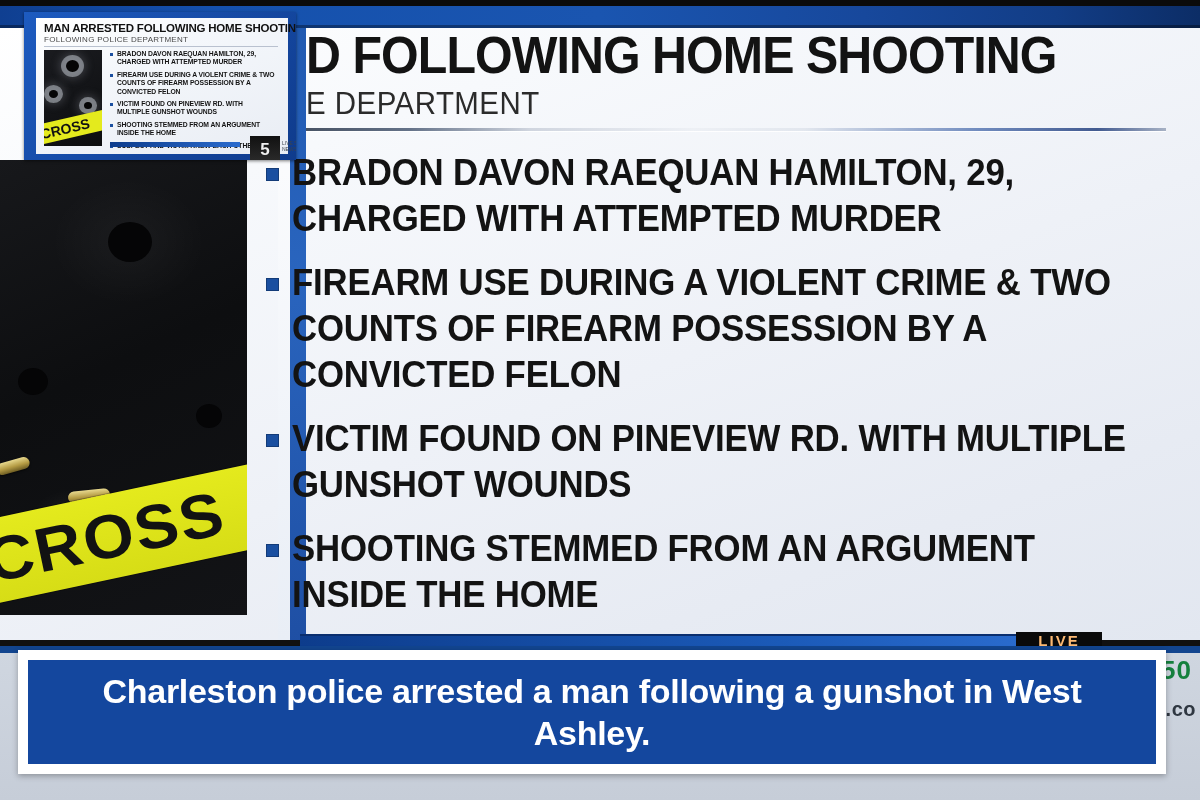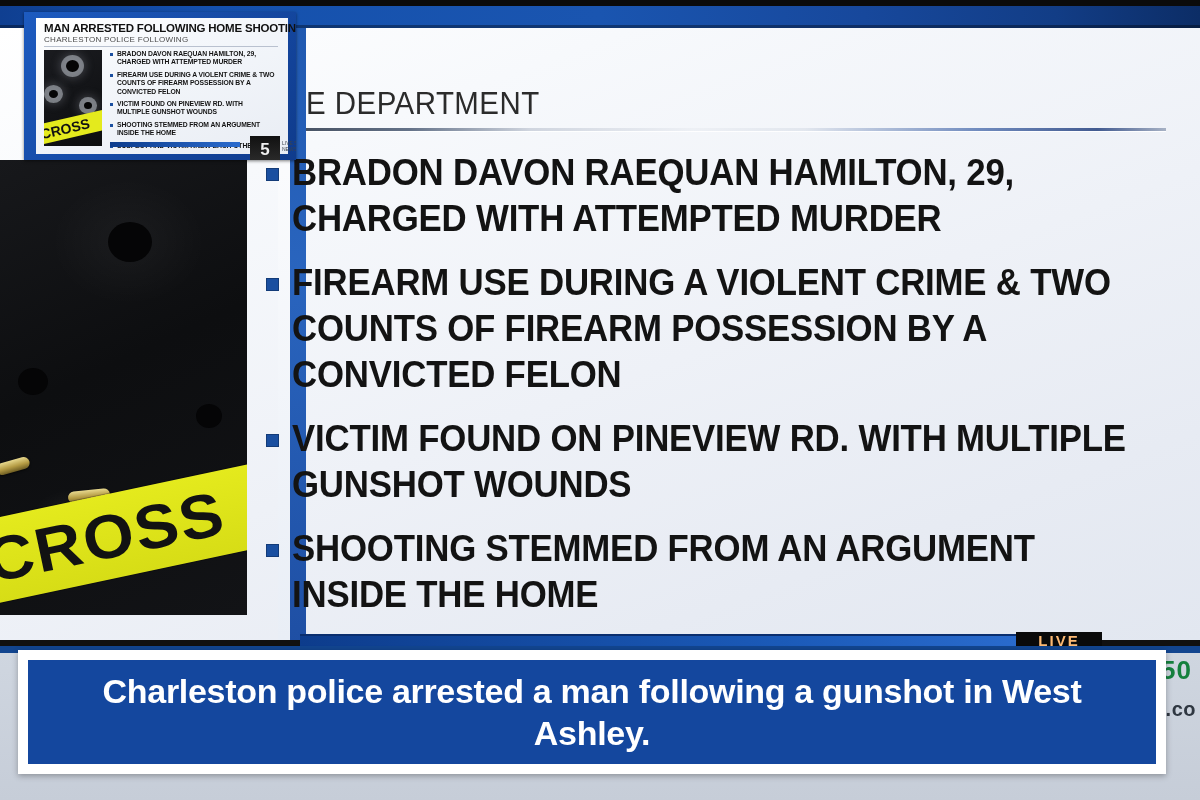--- a/index.html
+++ b/index.html
@@ -170,20 +170,23 @@
 
 <div id="broadcast">
 
   <div class="top-black"></div>
   <div class="top-blue"></div>
 
   <div class="card"></div>
   <div class="card-strip-2"></div>
   <div class="card-strip"></div>
 
+  <div class="headline-wrap">
+    <div class="headline">D FOLLOWING HOME SHOOTING</div>
+  </div>
   <div class="subhead">E DEPARTMENT</div>
   <div class="rule"></div>
   <div class="rule-hi"></div>
 
   <div class="photo">
     <div class="glass"></div>
     <div class="hole hole-a"></div>
     <div class="hole hole-b"></div>
     <div class="hole hole-c"></div>
     <div class="casing c1"></div>
@@ -226,21 +229,21 @@
     <span>LIVE</span>
   </div>
   <div class="bottom-blue"></div>
   <div class="corner-50">50</div>
   <div class="corner-url">ws.co</div>
 </div>
 
 <div class="pip">
   <div class="pip-card">
     <div class="pip-head">MAN ARRESTED FOLLOWING HOME SHOOTING</div>
-    <div class="pip-sub">CHARLESTON POLICE FOLLOWING</div>
+    <div class="pip-sub">FOLLOWING POLICE DEPARTMENT</div>
     <div class="pip-rule"></div>
 
     <div class="pip-photo">
       <div class="pglass"></div>
       <div class="pip-hole h1"></div>
       <div class="pip-hole h2"></div>
       <div class="pip-hole h3"></div>
       <div class="pip-tape">
         <span>CROSS</span>
       </div>

